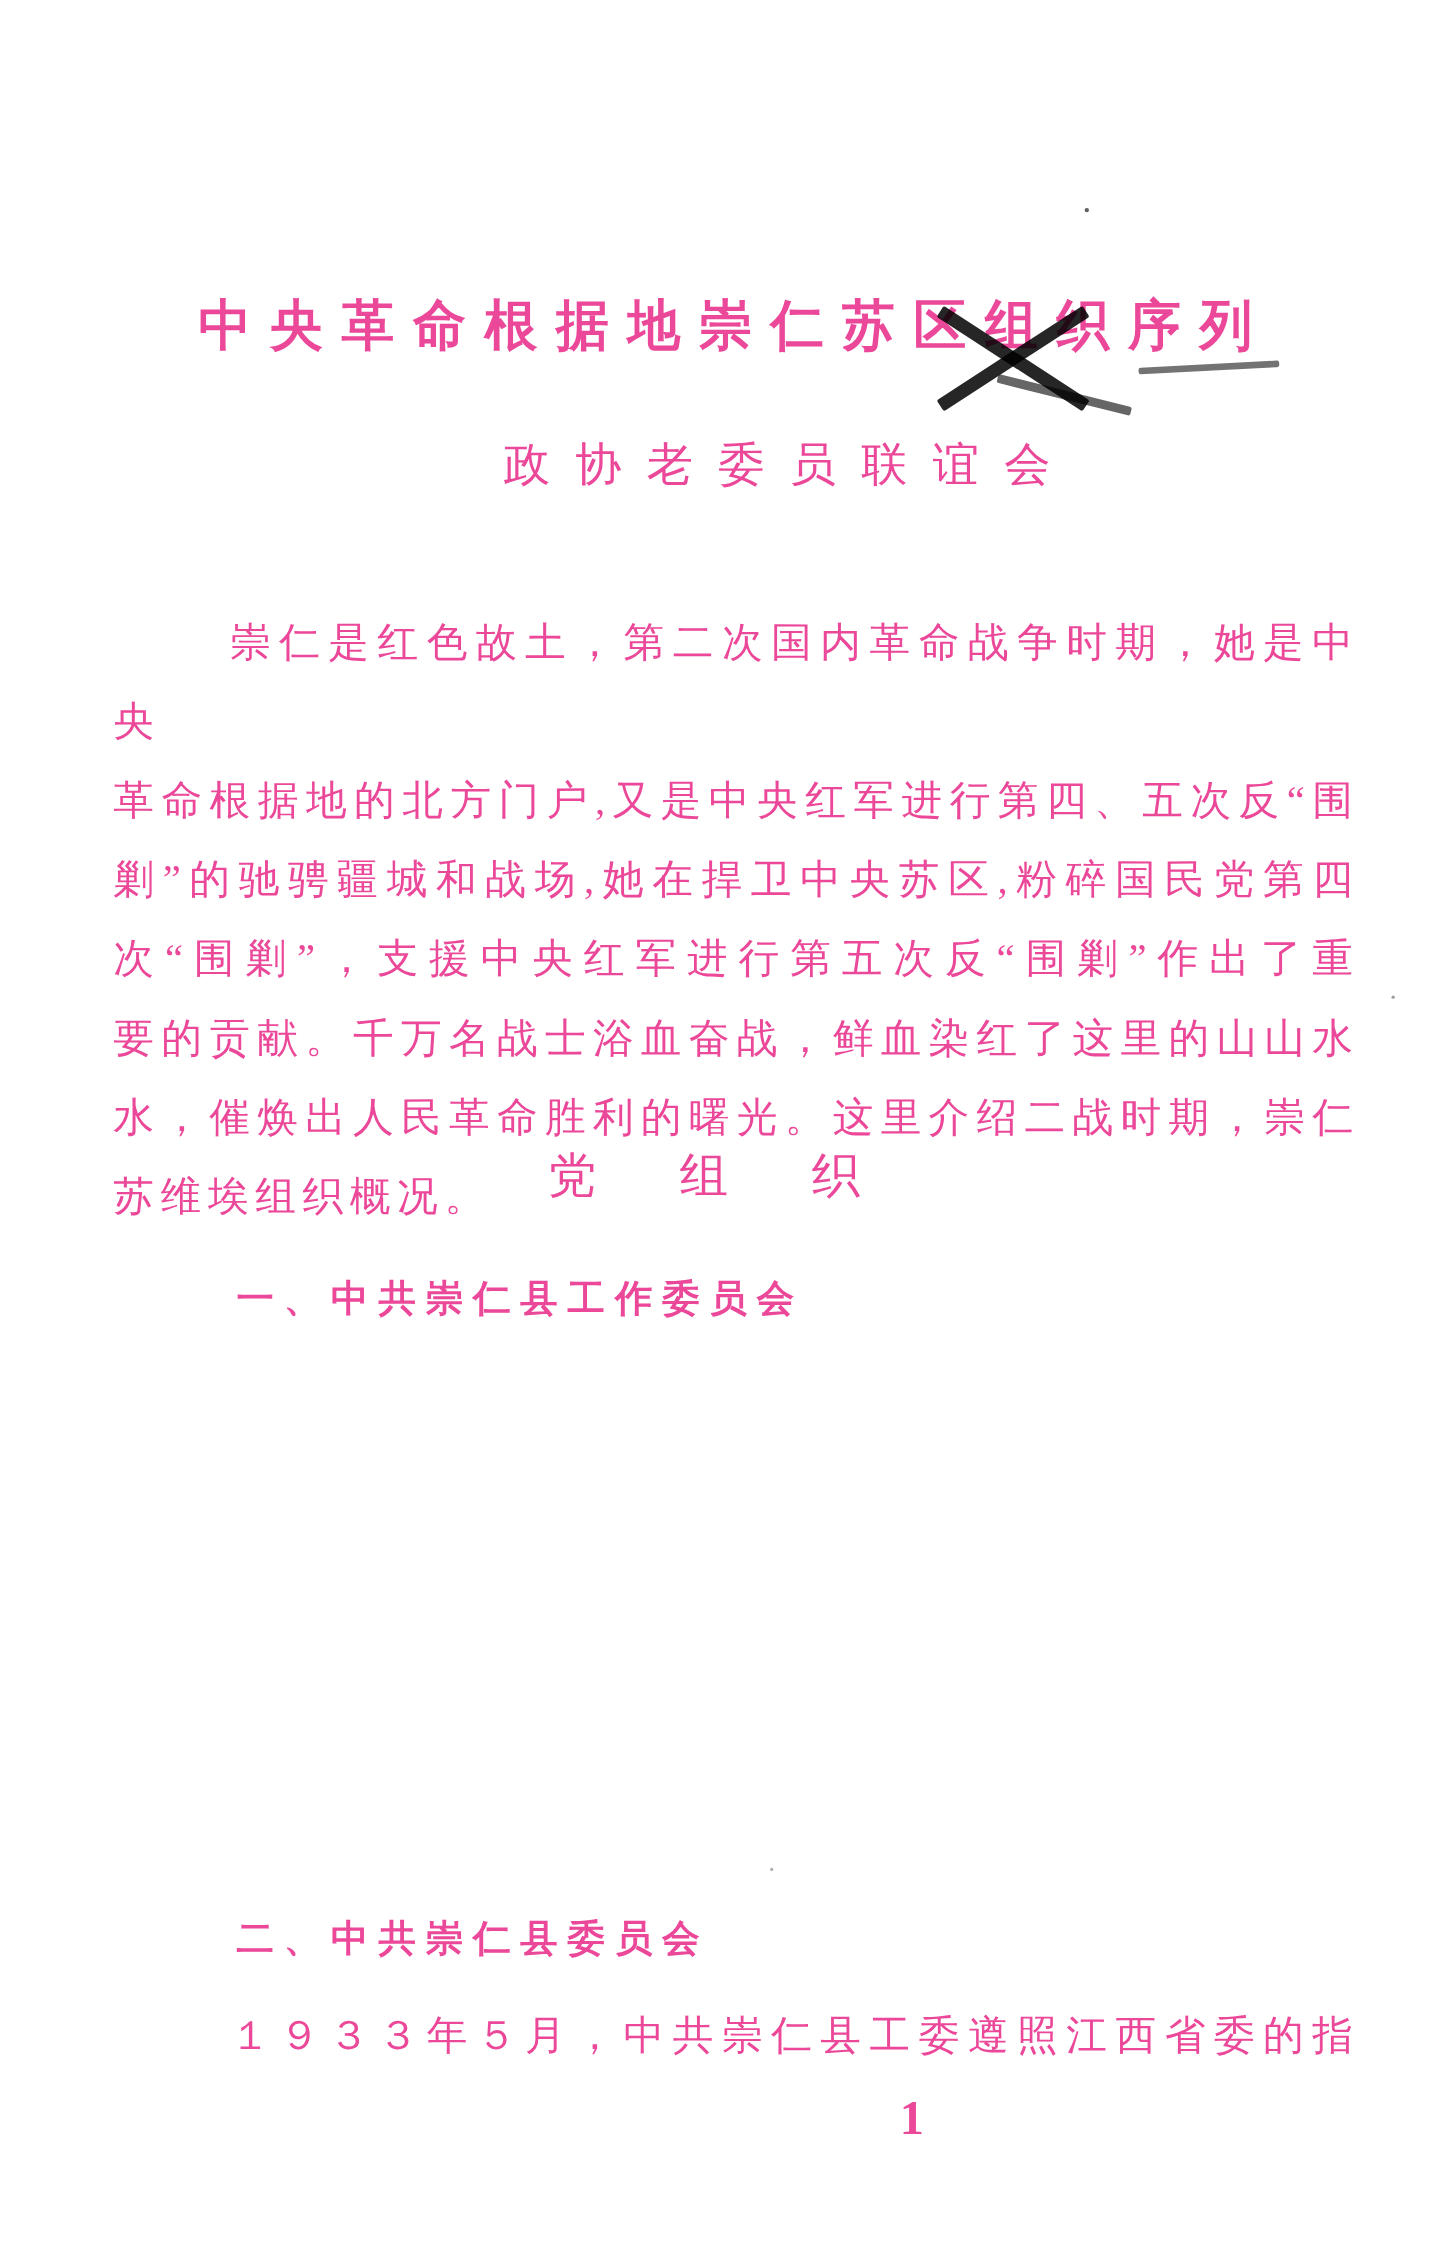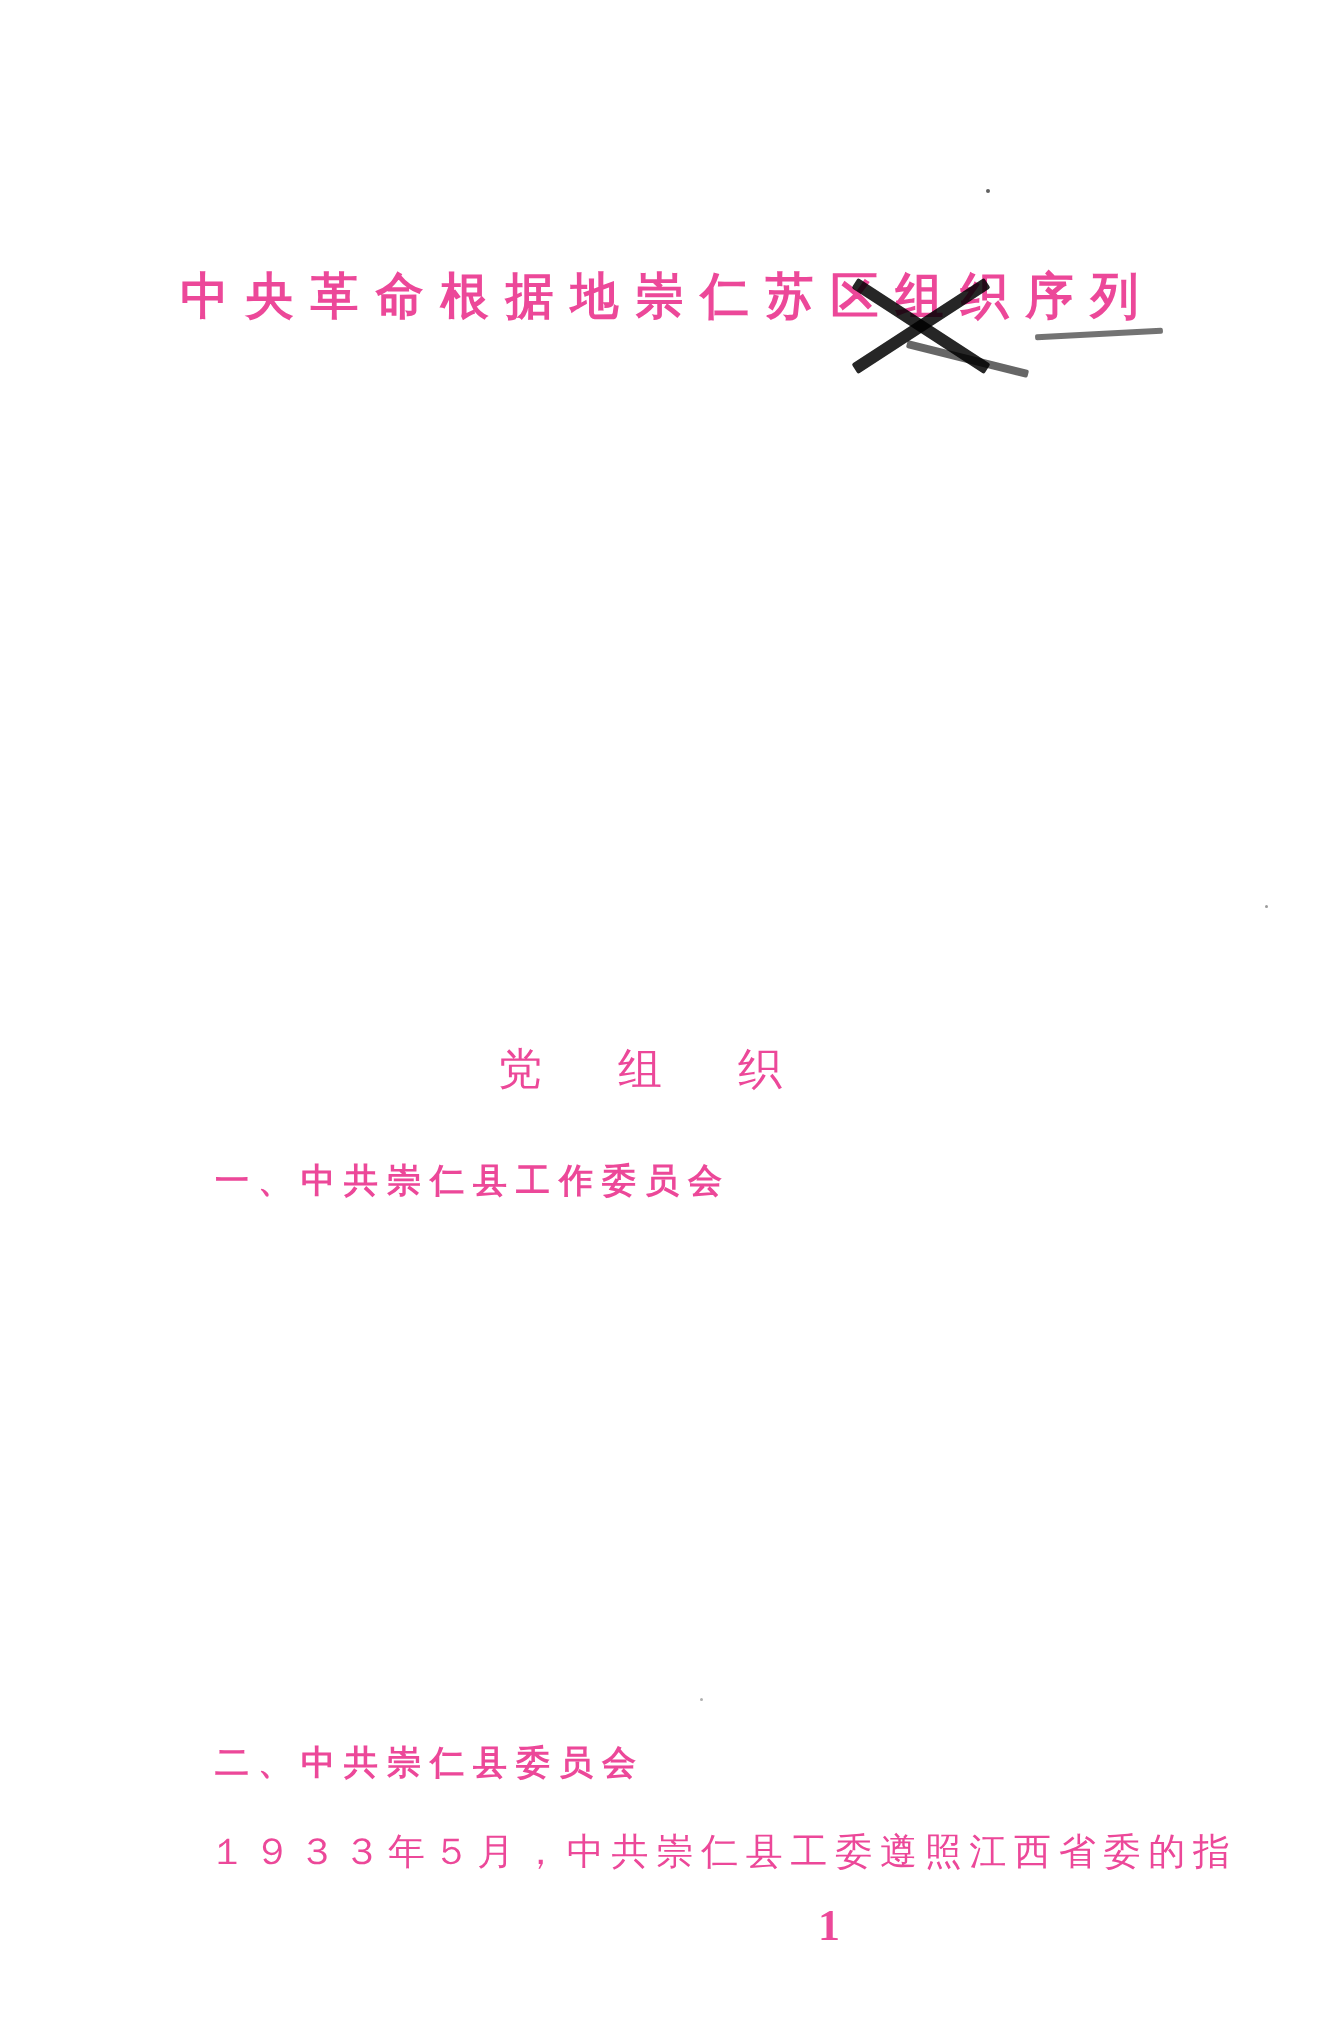--- a/index.html
+++ b/index.html
@@ -67,21 +67,31 @@
 
 <div class="page">
 
   <div class="doc-title">中央革命根据地崇仁苏区组织序列</div>
 
   <span class="smudge sm-a"></span>
   <span class="smudge sm-b"></span>
   <span class="smudge sm-c"></span>
   <span class="smudge sm-d"></span>
 
+  <div class="doc-subtitle">政协老委员联谊会</div>
 
+  <div class="intro-block">
+    <div class="bodyline indent">崇仁是红色故土，第二次国内革命战争时期，她是中央</div>
+    <div class="bodyline">革命根据地的北方门户,又是中央红军进行第四、五次反“围</div>
+    <div class="bodyline">剿”的驰骋疆城和战场,她在捍卫中央苏区,粉碎国民党第四</div>
+    <div class="bodyline">次“围剿”，支援中央红军进行第五次反“围剿”作出了重</div>
+    <div class="bodyline">要的贡献。千万名战士浴血奋战，鲜血染红了这里的山山水</div>
+    <div class="bodyline">水，催焕出人民革命胜利的曙光。这里介绍二战时期，崇仁</div>
+    <div class="bodyline short">苏维埃组织概况。</div>
+  </div>
 
   <div class="part-heading">党　组　织</div>
 
   <div class="sub-heading" id="sec1-heading">一、中共崇仁县工作委员会</div>
 
 
   <div class="sub-heading" id="sec2-heading">二、中共崇仁县委员会</div>
 
   <div class="sec2-block">
     <div class="bodyline indent">１９３３年５月，中共崇仁县工委遵照江西省委的指</div>

